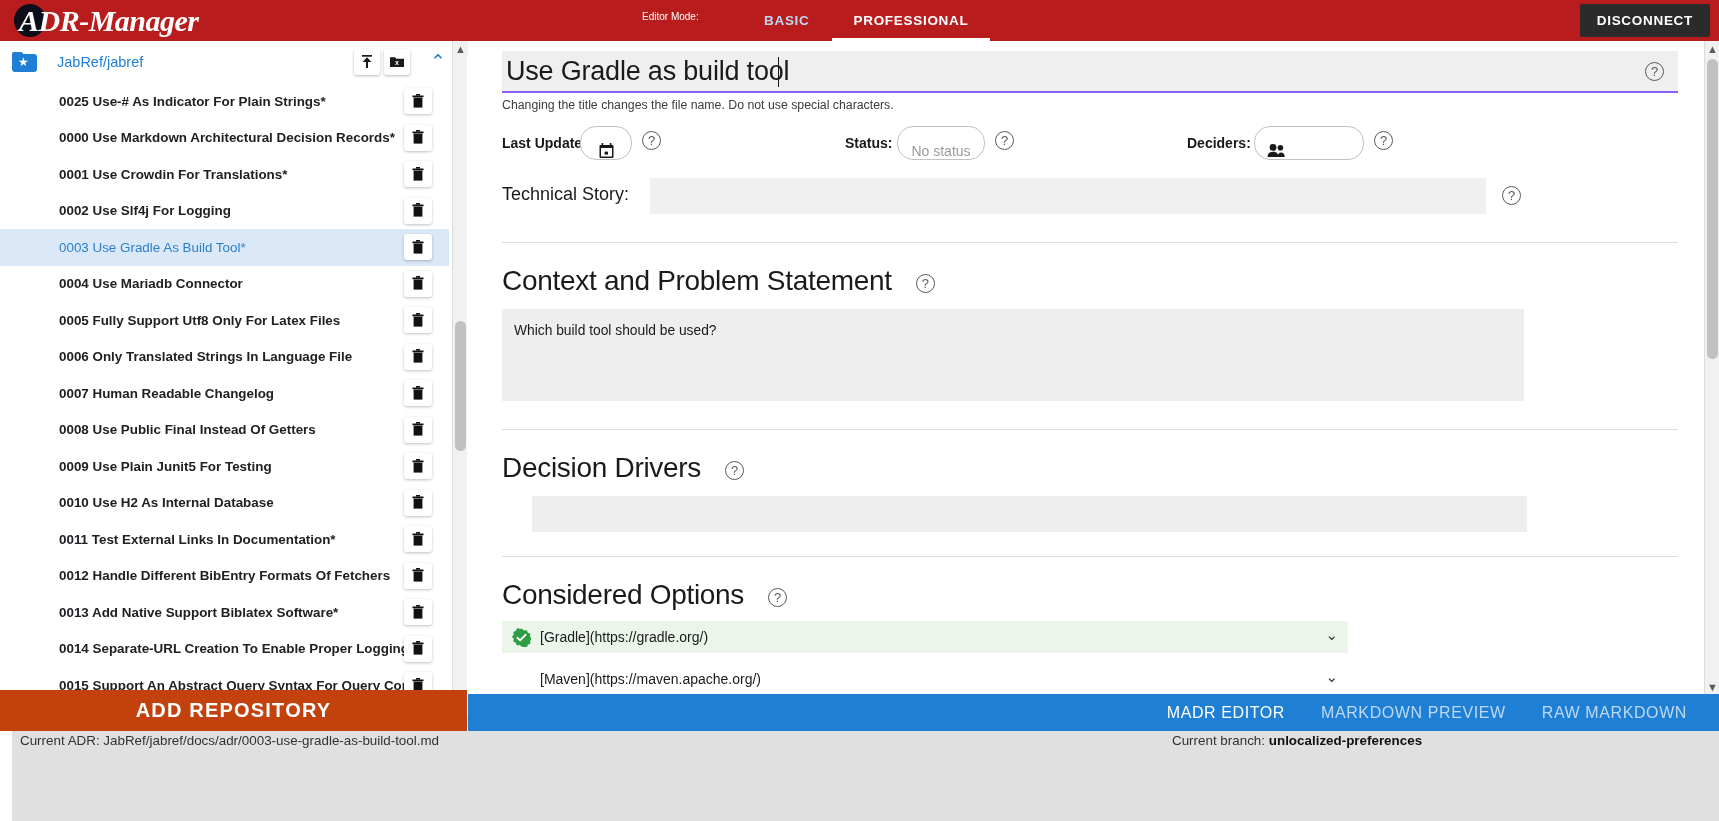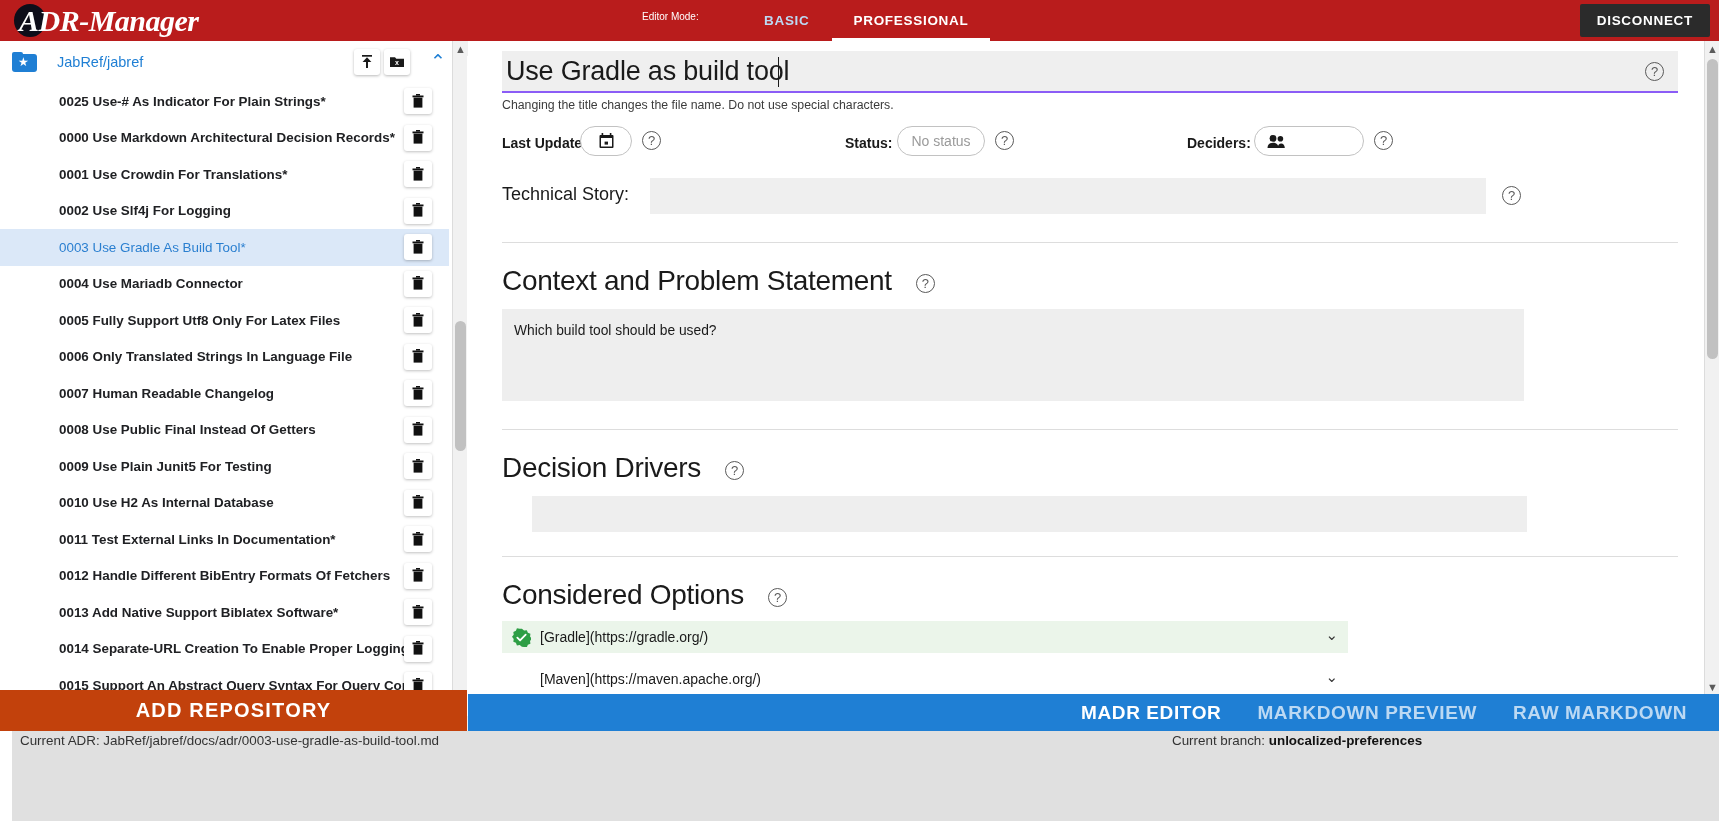--- a/index.html
+++ b/index.html
@@ -203,22 +203,22 @@
   .meta-row {
     position: relative; margin: 14px 0 0 34px; height: 36px;
   }
   .meta-label {
     font-size: 14px; font-weight: 700; color: #1a1a1a;
     position: absolute; top: 9px;
   }
   .pill {
     position: absolute; top: 0; height: 30px;
     border: 1px solid #c2c2c2; border-radius: 16px;
-    background: #ffffff; display: flex; align-items: center;
-    padding: 0 12px; cursor: pointer;
+    background: #ffffff; display: flex; align-items: flex-start;
+    padding: 16px 12px; cursor: pointer;
   }
   .pill .placeholder { font-size: 14px; color: #9a9a9a; }
 
   .tech-row { position: relative; margin: 16px 0 0 34px; height: 40px; }
   .tech-label {
     position: absolute; left: 0; top: 6px;
     font-size: 18px; font-weight: 400; color: #1a1a1a;
   }
   .tech-input {
     position: absolute; left: 148px; top: 0;
@@ -291,21 +291,21 @@
   
   .bottom-tabs {
     position: absolute; left: 468px; top: 694px;
     width: 1251px; height: 37px;
     background: #1f7fd4;
     display: flex; align-items: center; justify-content: flex-end;
     padding-right: 14px; gap: 0px;
   }
   .bottom-tab {
     height: 37px; display: flex; align-items: center; padding: 0 18px;
-    font-size: 19px; font-weight: 700; letter-spacing: 0.6px;
+    font-size: 16px; font-weight: 400; letter-spacing: 0.6px;
     color: #bcd9f3; background: transparent; border: none;
     cursor: pointer; font-family: "Liberation Sans", sans-serif;
     position: relative;
   }
   .bottom-tab.active { color: #ffffff; }
 
   
   .statusbar {
     position: absolute; left: 12px; top: 731px;
     width: 1719px; height: 90px;

